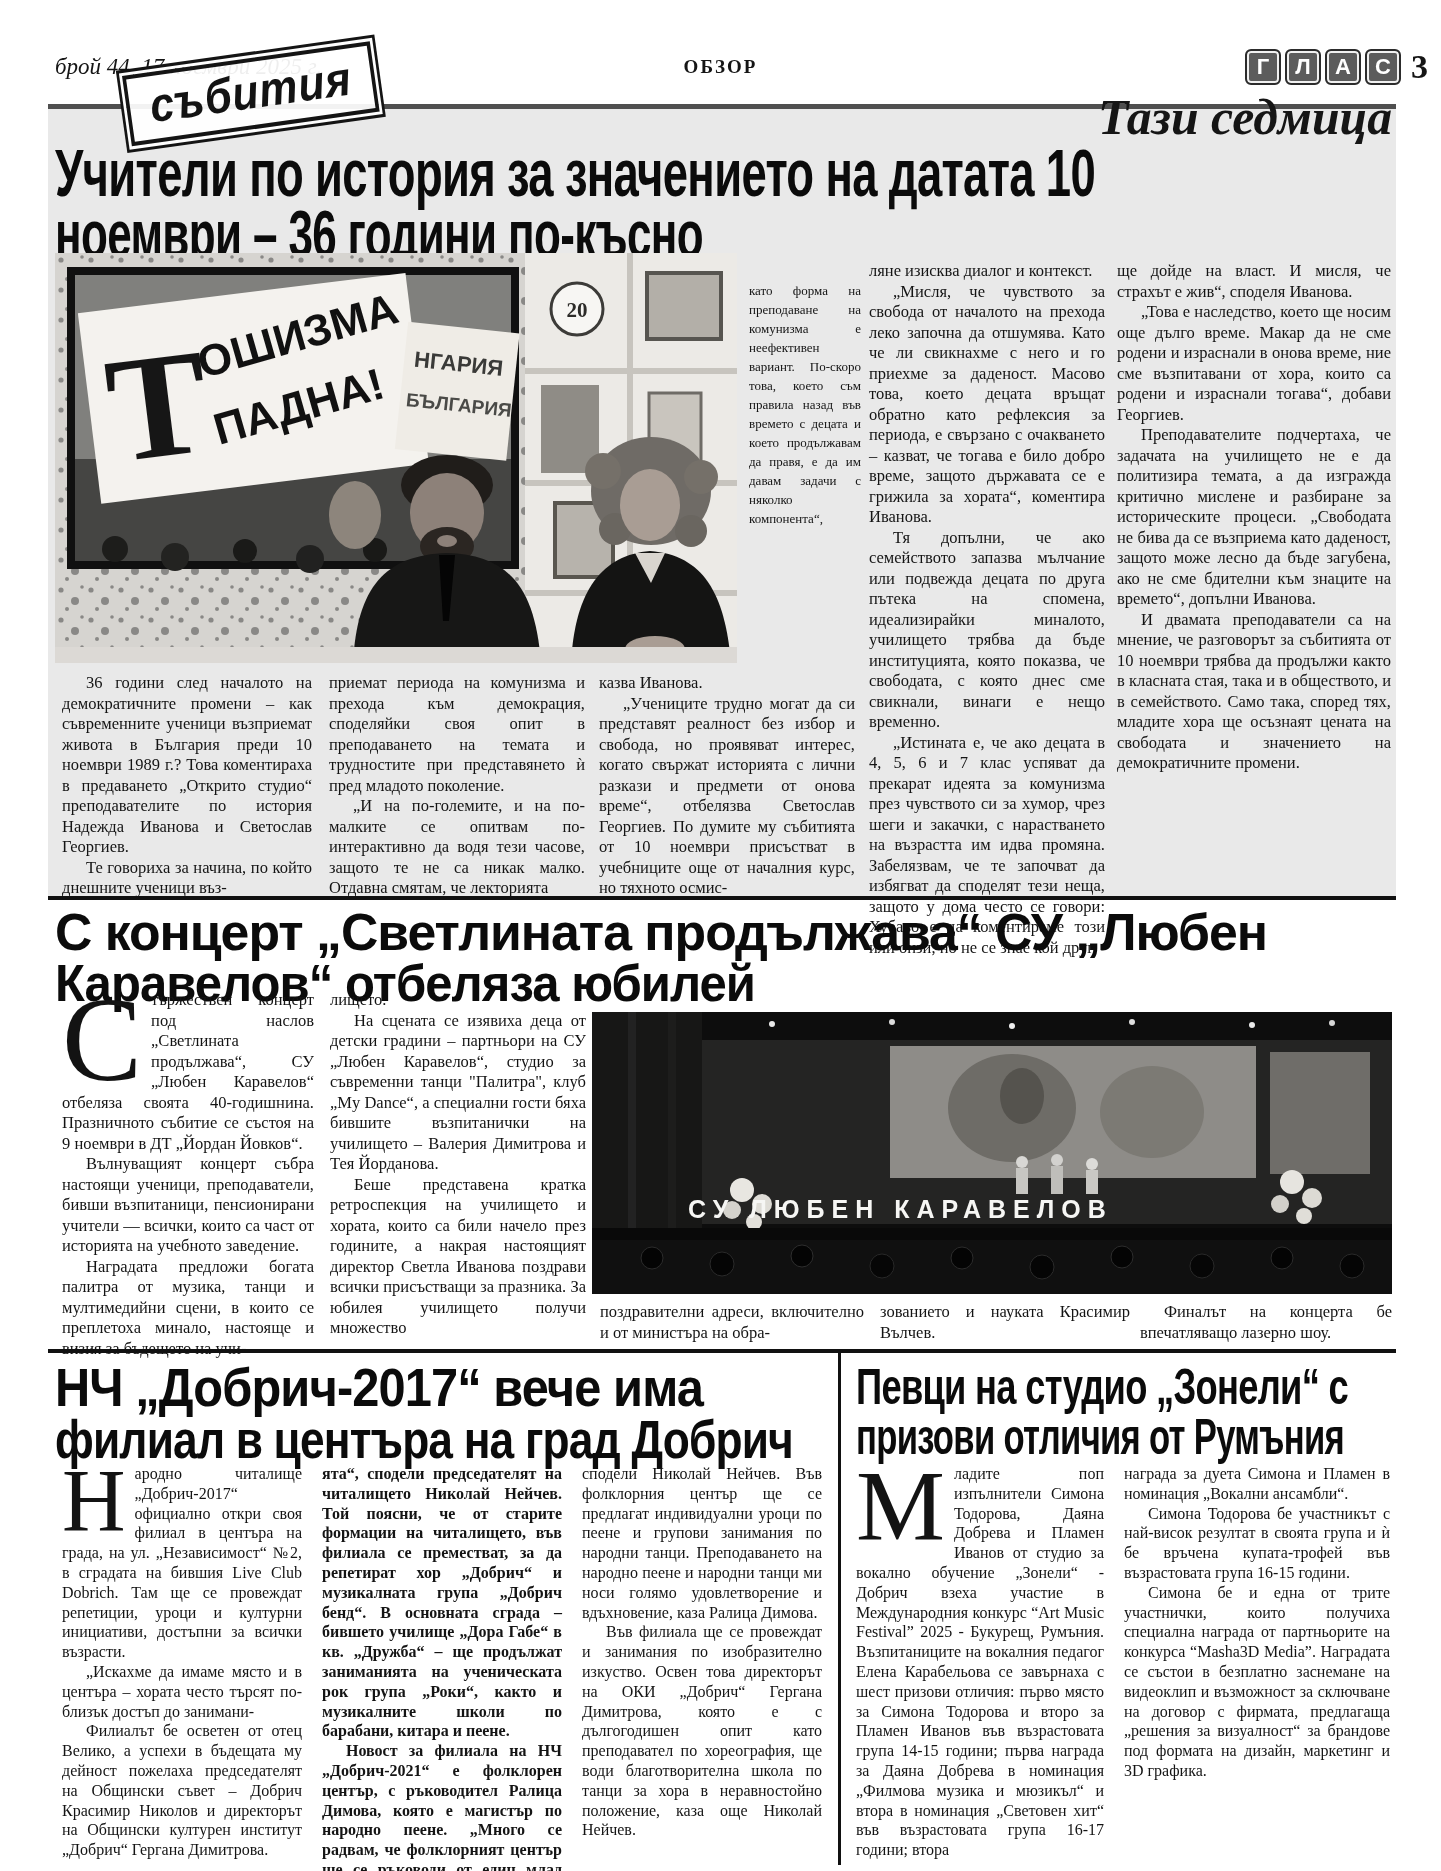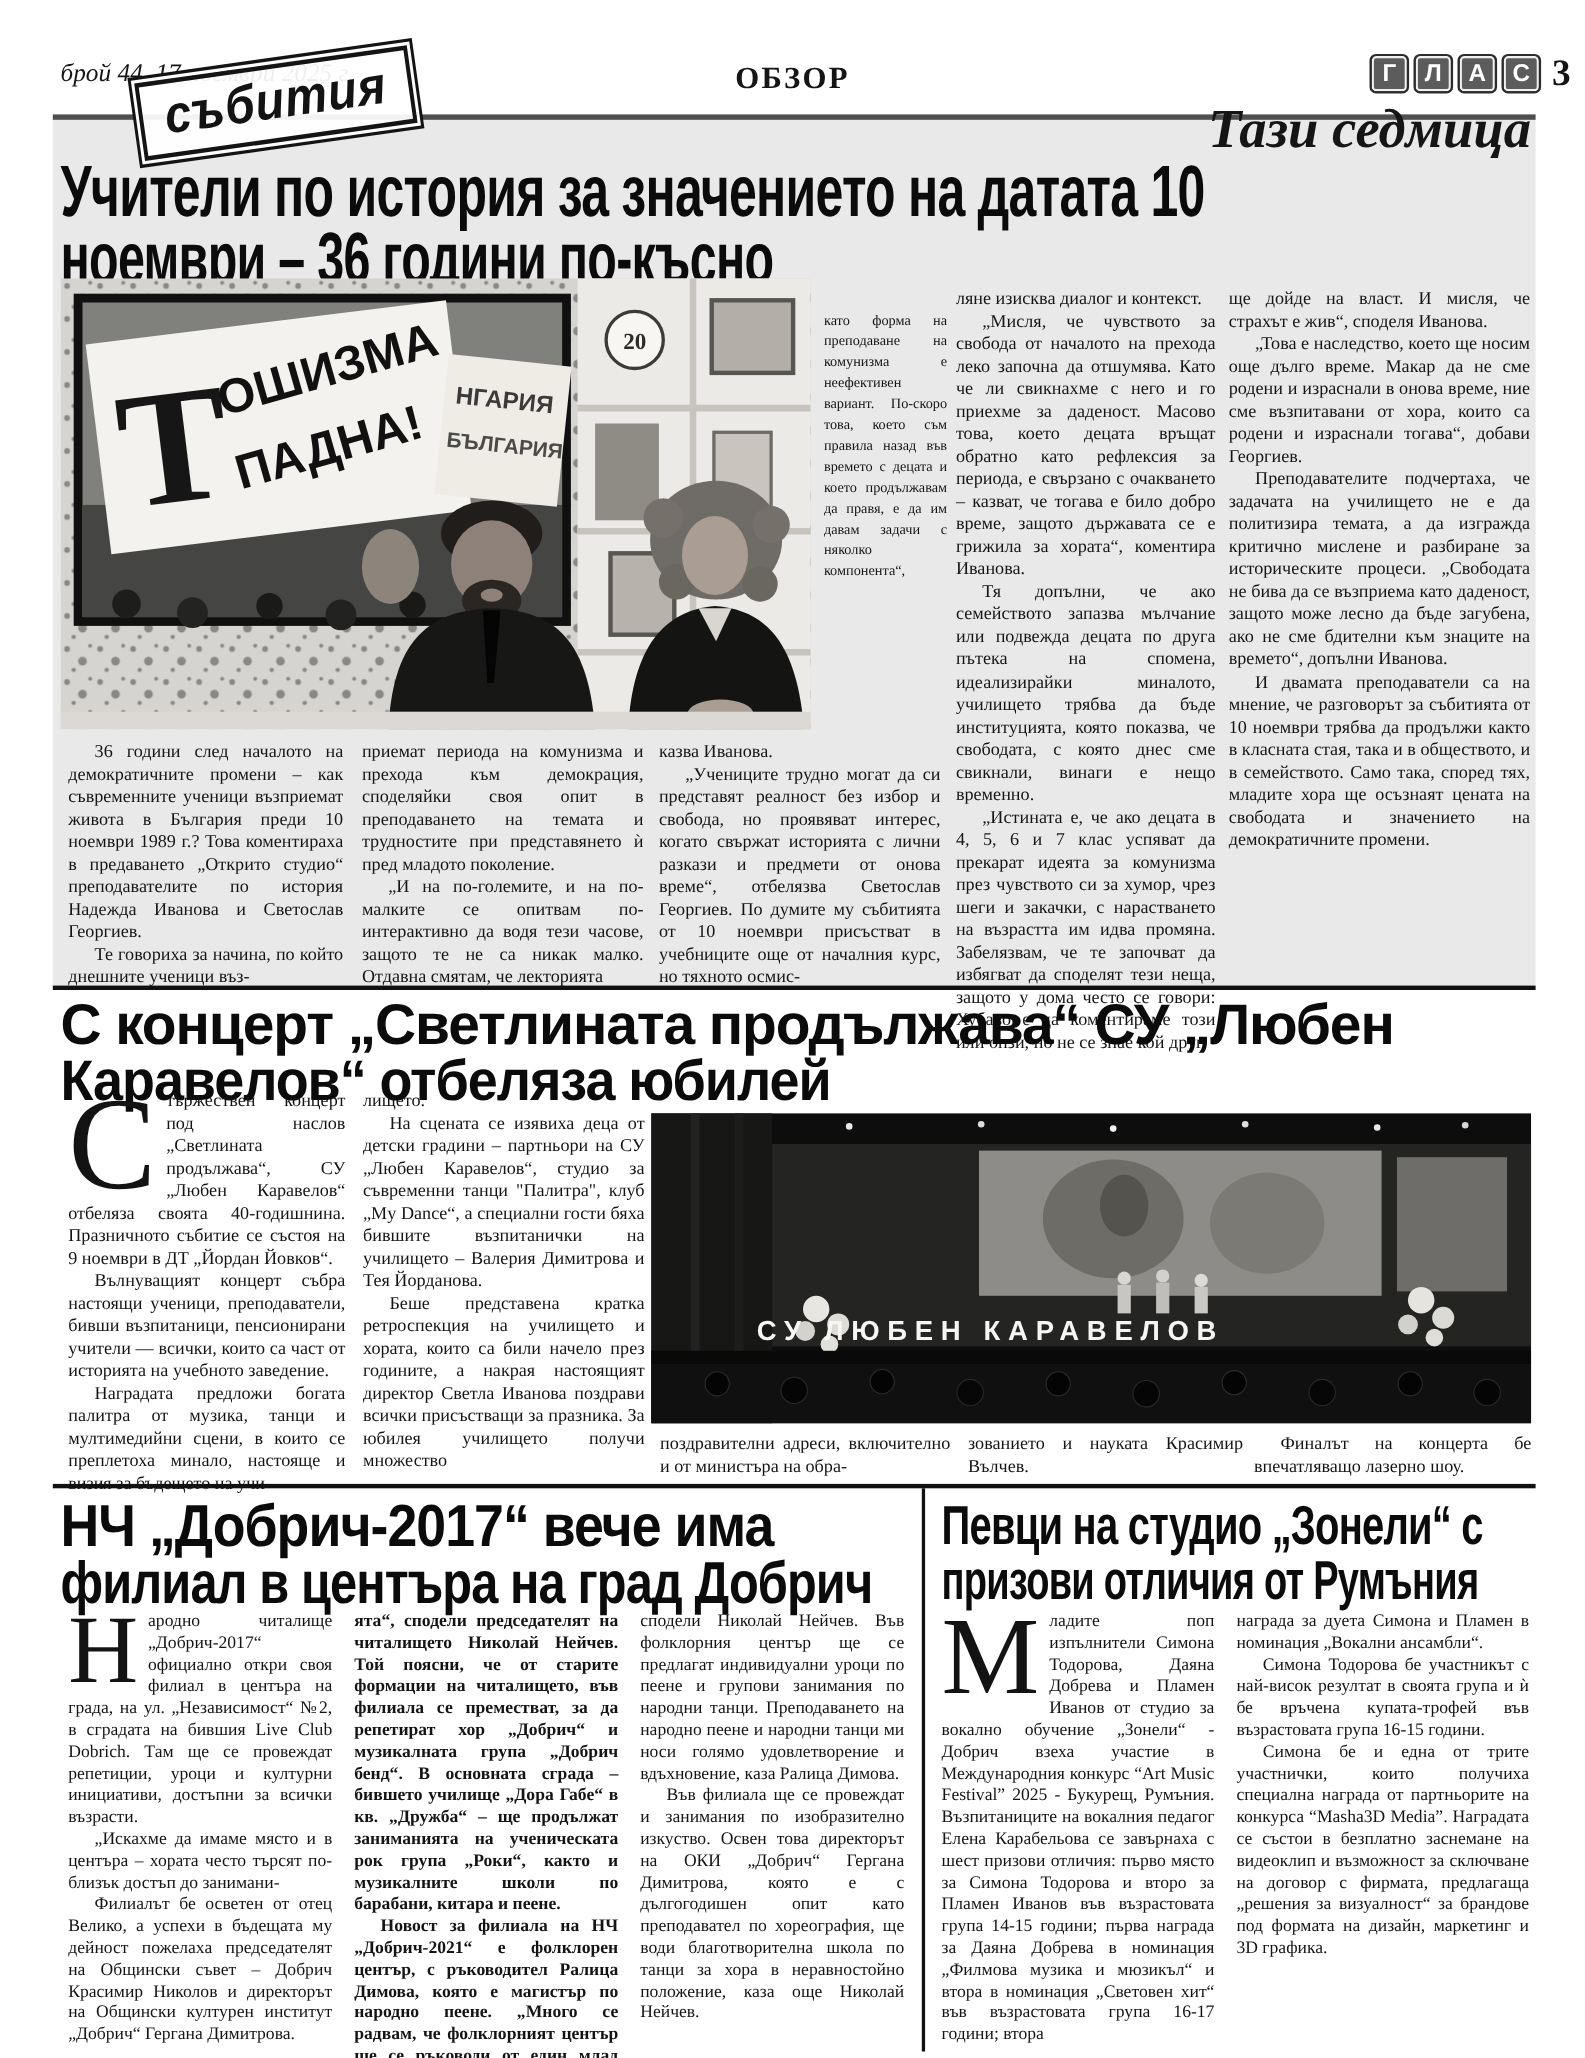--- a/index.html
+++ b/index.html
@@ -2,21 +2,21 @@
 <html lang="bg"><head>
 <meta charset="utf-8">
 <style>
   html,body{margin:0;padding:0;background:#fff;}
   .page{position:relative;width:1441px;height:1871px;background:#ffffff;
         font-family:"Liberation Serif",serif;color:#151515;overflow:hidden;}
   .abs{position:absolute;}
 
   
   .issue{font-style:italic;font-size:23px;white-space:nowrap;}
-  .section-title{text-align:center;font-weight:bold;font-size:28px;letter-spacing:2px;}
+  .section-title{text-align:center;font-weight:bold;font-size:19px;letter-spacing:2px;}
   .logo-row{display:flex;align-items:center;gap:4px;}
   .logo-box{width:32px;height:32px;background:#5c5c5c;border:2px solid #2c2c2c;border-radius:6px;
             box-shadow:inset 0 0 0 2px #f1f1f1;color:#fff;font-family:"Liberation Sans",sans-serif;
             font-weight:bold;font-size:22px;display:flex;align-items:center;justify-content:center;}
   .page-num{font-weight:bold;font-size:34px;margin-left:6px;font-family:"Liberation Serif",serif;}
   .header-rule{background:#4f4f4f;}
   .black-rule{background:#111;}
   .vrule{background:#111;}
   .gray-panel{background:#e9e9e9;}
 

